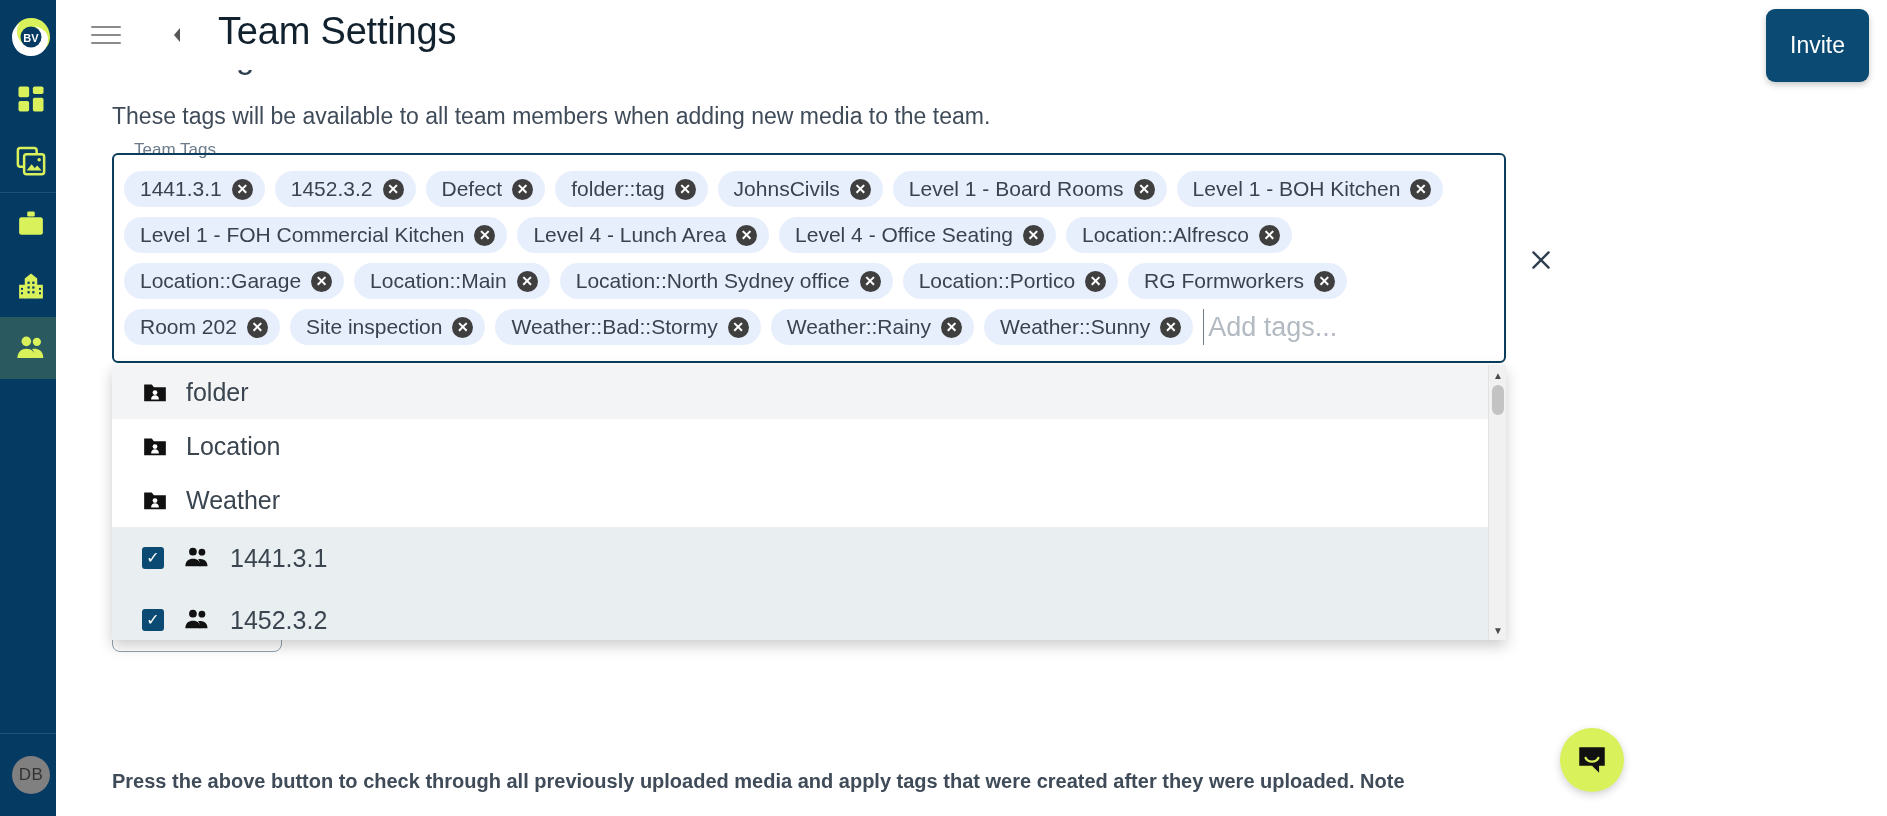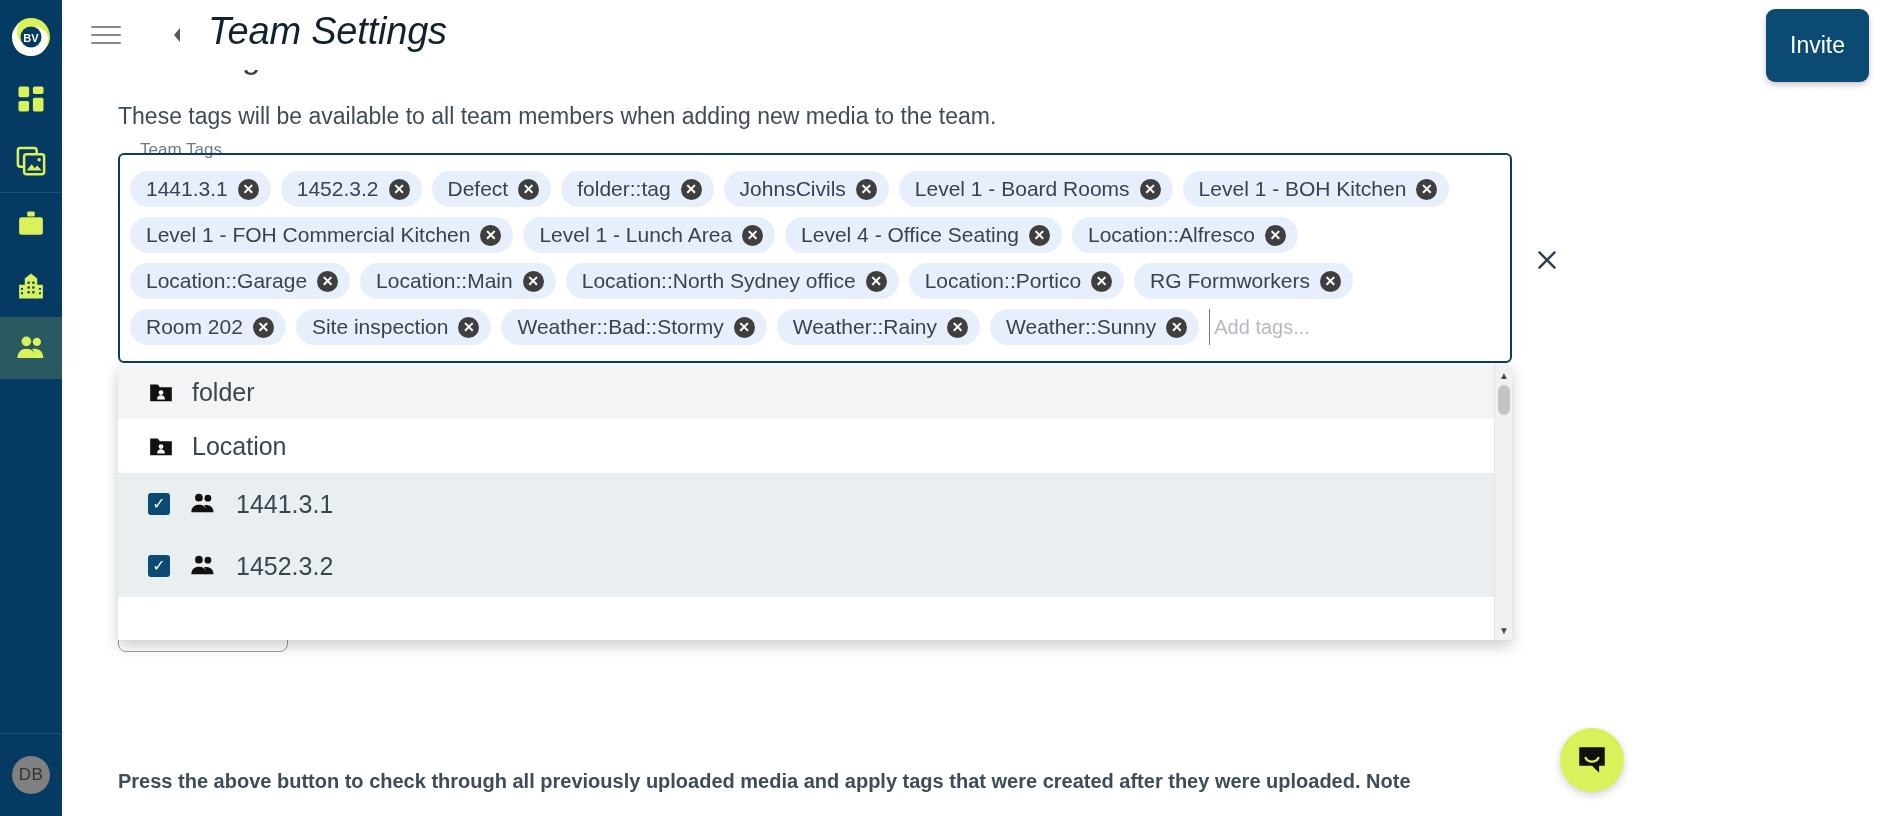--- a/index.html
+++ b/index.html
@@ -46,34 +46,34 @@
     position:absolute; left:29px; top:18px; width:34px; height:34px;
     display:flex; flex-direction:column; justify-content:center; gap:6px; cursor:pointer;
   }
   .burger span { display:block; height:2px; width:30px; background:#8a8a8a; border-radius:1px; }
   .back-arrow {
     position:absolute; left:98px; top:18px; width:34px; height:34px;
     display:flex; align-items:center; justify-content:center; cursor:pointer;
     color:#555; font-size:19px;
   }
   .page-title {
-    position:absolute; left:146px; top:10px;
-    font-size:38px; color:#11212e; font-weight:400; letter-spacing:-0.2px;font-style:italic;
+    position:absolute; left:156px; top:10px;
+    font-size:38px; color:#11212e; font-weight:400; letter-spacing:-0.2px;
   }
   .invite-btn {
     position:absolute; right:18px; top:9px;
     background:#0a4a73; color:#fff; border:none; border-radius:9px;
     font-size:23px; padding:23px 24px; cursor:pointer;
     font-family:"Liberation Sans", sans-serif;
     box-shadow: 0 3px 6px rgba(0,0,0,0.22);
   }
 
   
   .main {
-    position:absolute; left:62px; top:0; width:1825px; height:816px;
+    position:absolute; left:56px; top:0; width:1825px; height:816px;
     overflow:hidden; background:#fff;
   }
   .section-title {
     position:absolute; left:56px; top:38px;
     font-size:33px; color:#2f3e4e;
   }
   .section-desc {
     position:absolute; left:56px; top:103px;
     font-size:23px; color:#3f4b58;
   }
@@ -97,21 +97,21 @@
     font-size:21px; color:#39434e; white-space:nowrap;
   }
   .chip-x {
     width:21px; height:21px; border-radius:50%;
     background:#3f3f3f; color:#fff;
     display:inline-flex; align-items:center; justify-content:center;
     font-size:14px; line-height:1; cursor:pointer; font-weight:bold;
   }
   .tag-input {
     border:none; outline:none; background:transparent;
-    font-size:20px; color:#9aa3ad; height:36px; width:260px;
+    font-size:27px; color:#9aa3ad; height:36px; width:260px;
     font-family:"Liberation Sans", sans-serif;
     border-left:1px solid #6b7b8a; padding-left:4px;
   }
   .tag-input::placeholder { color:#b3bac2; }
   .field-clear {
     position:absolute; right:-52px; top:92px;
     width:30px; height:30px; cursor:pointer;
     color:#2f3e4e; font-size:26px; line-height:30px; text-align:center;
   }
 
@@ -282,21 +282,21 @@
           </div>
           <div class="chip">
             <span>Level 1 - BOH Kitchen</span>
             <span class="chip-x">✕</span>
           </div>
           <div class="chip">
             <span>Level 1 - FOH Commercial Kitchen</span>
             <span class="chip-x">✕</span>
           </div>
           <div class="chip">
-            <span>Level 1 - Lunch Area</span>
+            <span>Level 4 - Lunch Area</span>
             <span class="chip-x">✕</span>
           </div>
           <div class="chip">
             <span>Level 4 - Office Seating</span>
             <span class="chip-x">✕</span>
           </div>
           <div class="chip">
             <span>Location::Alfresco</span>
             <span class="chip-x">✕</span>
           </div>
@@ -366,20 +366,30 @@
           <div class="dd-row group">
             <span class="dd-icon">
               <svg width="26" height="26" viewBox="0 0 24 24">
                 <path d="M2 5 h7 l2 2.5 h11 v13 H2 Z" fill="#111"></path>
                 <circle cx="12" cy="12.5" r="2.2" fill="#fff"></circle>
                 <path d="M8.4 19 C8.4 16.2 10 15 12 15 C14 15 15.6 16.2 15.6 19 Z" fill="#fff"></path>
               </svg>
             </span>
             <span class="dd-label">Location</span>
           </div>
+          <div class="dd-row group">
+            <span class="dd-icon">
+              <svg width="26" height="26" viewBox="0 0 24 24">
+                <path d="M2 5 h7 l2 2.5 h11 v13 H2 Z" fill="#111"></path>
+                <circle cx="12" cy="12.5" r="2.2" fill="#fff"></circle>
+                <path d="M8.4 19 C8.4 16.2 10 15 12 15 C14 15 15.6 16.2 15.6 19 Z" fill="#fff"></path>
+              </svg>
+            </span>
+            <span class="dd-label">Weather</span>
+          </div>
           <div class="dd-row member">
             <span class="dd-check">✓</span>
             <span class="dd-icon">
               <svg width="28" height="28" viewBox="0 0 24 24">
                 <circle cx="8.5" cy="6.6" r="3.3" fill="#111"></circle>
                 <circle cx="16.2" cy="7" r="2.9" fill="#111"></circle>
                 <path d="M2 19 C2 14.6 5 12.6 8.6 12.6 C12.2 12.6 15 14.6 15 19 Z" fill="#111"></path>
                 <path d="M14.2 19 C14.5 15.5 14 14.2 12.9 13.1 C13.8 12.8 15 12.7 16.2 13 C19 13.5 21 15.4 21 19 Z" fill="#111"></path>
               </svg>
             </span>

